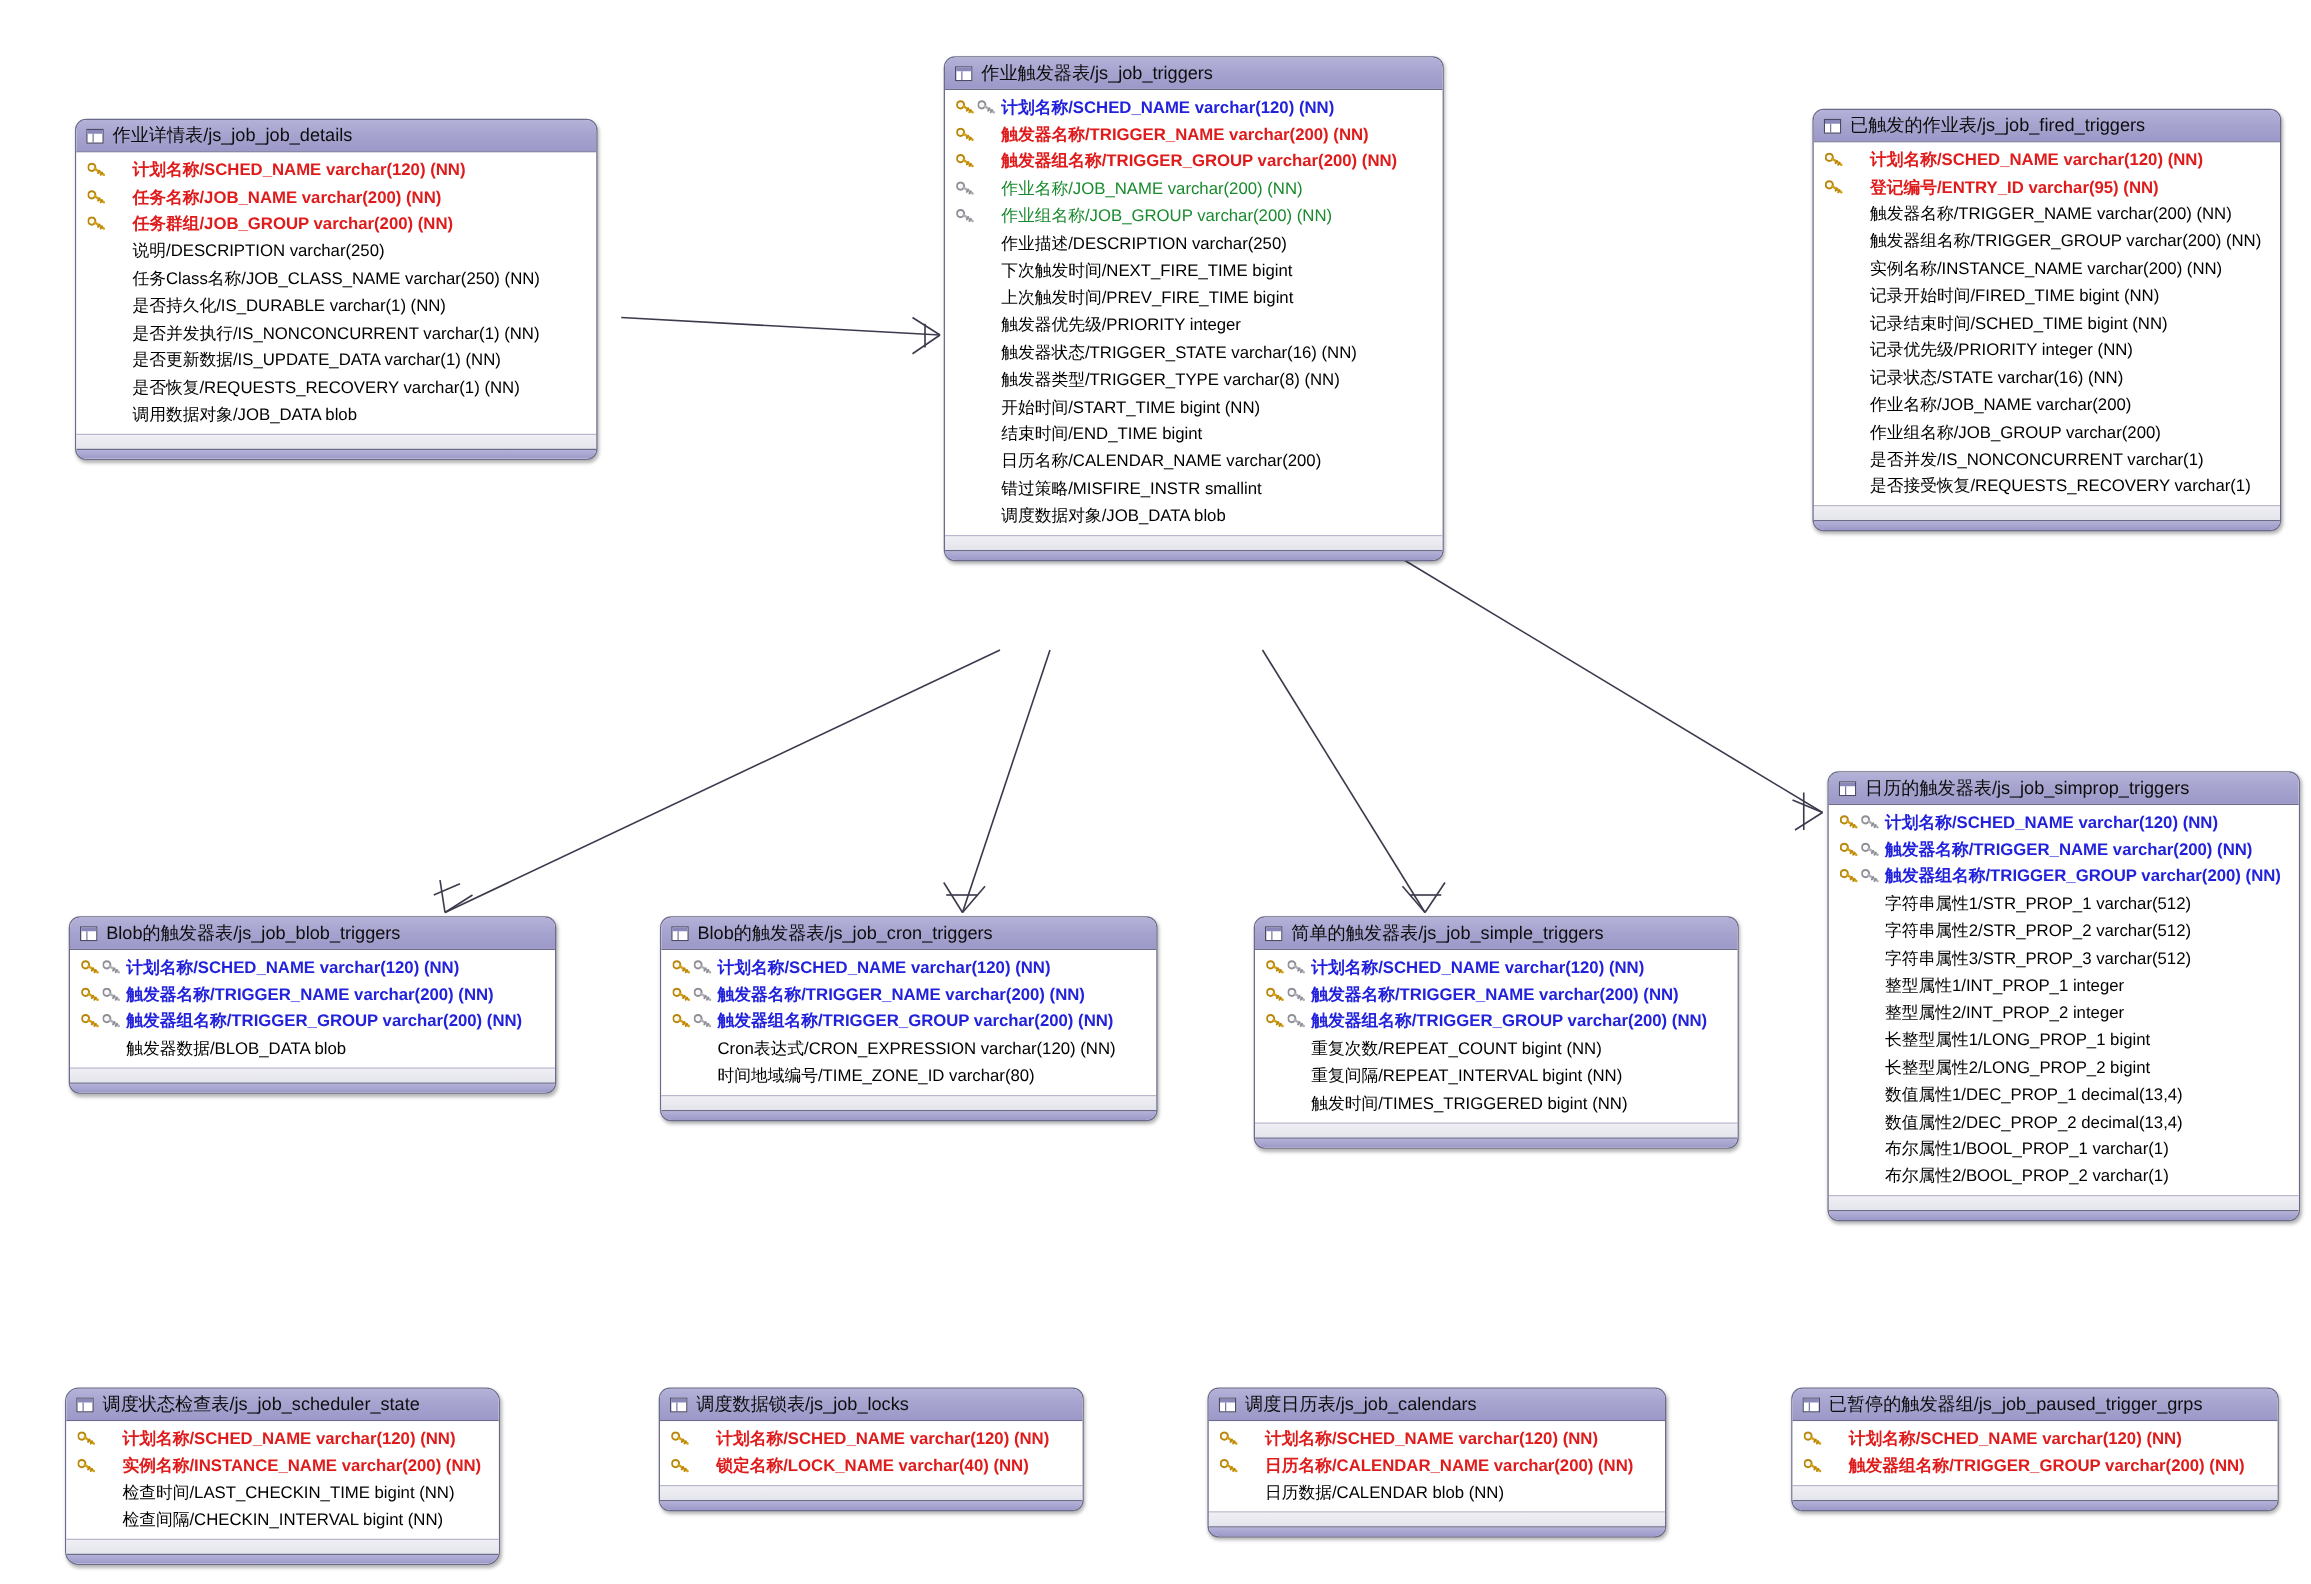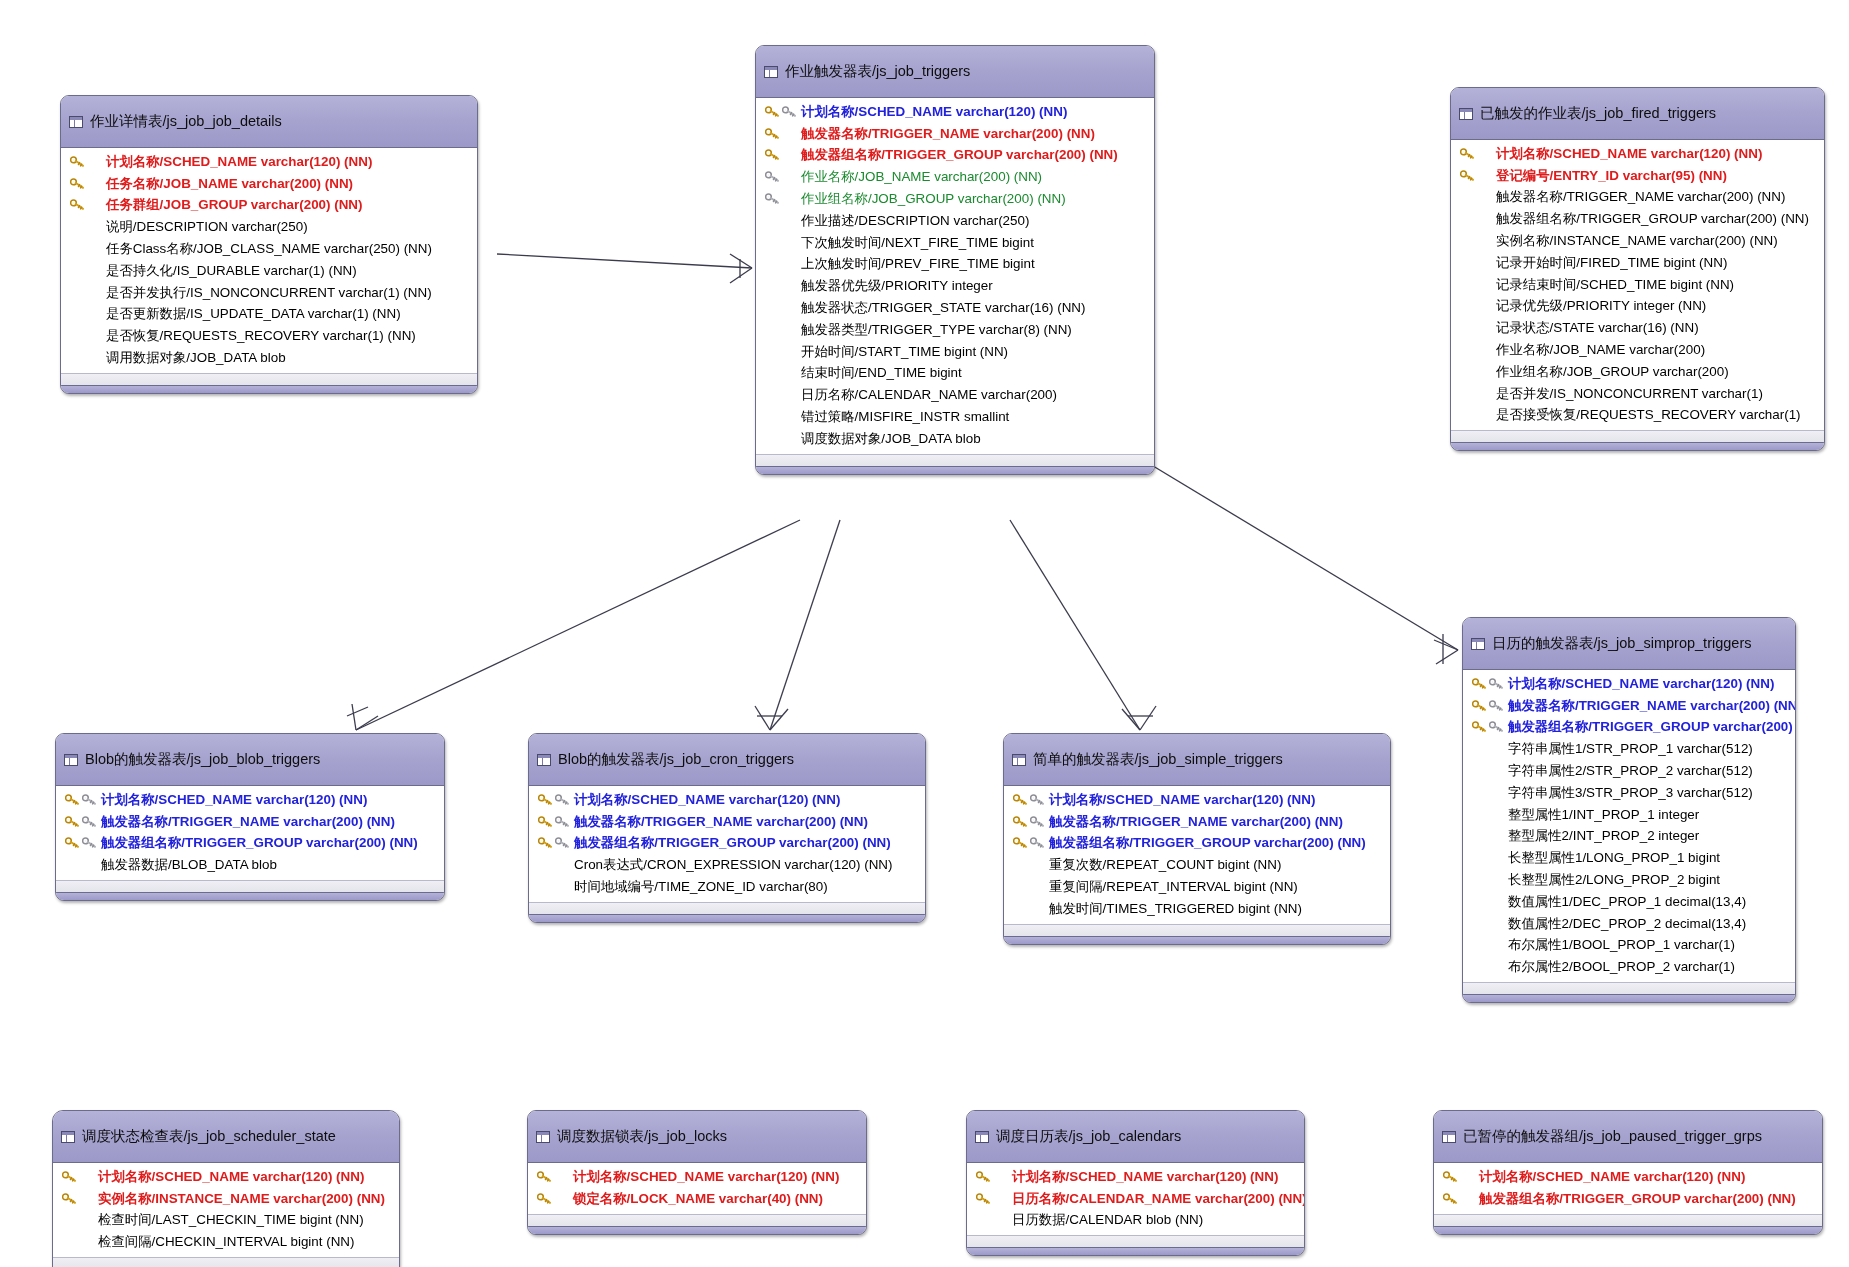--- a/index.html
+++ b/index.html
@@ -33,21 +33,21 @@
     box-shadow: 1px 2px 3px rgba(0,0,0,0.30);
     overflow: hidden;
     box-sizing: border-box;
   }
   .entity-header {
     background: linear-gradient(to bottom, #b4b2d8 0%, #a6a3cf 48%, #9c99c9 100%);
     border-bottom: 1px solid #6b6b8c;
     height: 25px;
     display: flex;
     align-items: center;
-    padding: 13px 8px;
+    padding: 0 8px;
     font-size: 14.5px;
     color: #111111;
     white-space: nowrap;
   }
   .entity-title {
     margin-left: 7px;
     font-size: 14.5px;
     color: #0d0d0d;
   }
   .tbl-icon {
@@ -462,21 +462,21 @@
         </div>
         <div class="field">
           <span class="keyslot"></span>
           <span class="keyslot"></span>
           <span class="field-label f-plain">是否接受恢复/REQUESTS_RECOVERY varchar(1)</span>
         </div>
       </div>
       <div class="entity-footer"></div>
       <div class="entity-footer2"></div>
     </div>
-    <div class="entity" style="left: 1462px; top: 617px; width: 334px;">
+    <div class="entity" style="left: 1462px; top: 617px; width: 378px;">
       <div class="entity-header">
         <span class="tbl-icon"></span>
         <span class="entity-title">日历的触发器表/js_job_simprop_triggers</span>
       </div>
       <div class="entity-body">
         <div class="field">
           <span class="keyslot">
             <span class="key"><svg viewBox="0 0 16 13" width="15" height="12">
                 <circle cx="3.6" cy="4.2" r="3.1" fill="none" stroke="#b8860b" stroke-width="1.7"></circle>
                 <circle cx="3.6" cy="4.2" r="1.0" fill="#fff6d0"></circle>
@@ -921,21 +921,21 @@
                 <path d="M12.5 8.7 L11.3 10.7" stroke="#b8860b" stroke-width="1.6" stroke-linecap="round"></path>
               </svg></span>
           </span>
           <span class="keyslot"></span>
           <span class="field-label f-pk">锁定名称/LOCK_NAME varchar(40) (NN)</span>
         </div>
       </div>
       <div class="entity-footer"></div>
       <div class="entity-footer2"></div>
     </div>
-    <div class="entity" style="left: 966px; top: 1110px; width: 339px;">
+    <div class="entity" style="left: 966px; top: 1110px; width: 367px;">
       <div class="entity-header">
         <span class="tbl-icon"></span>
         <span class="entity-title">调度日历表/js_job_calendars</span>
       </div>
       <div class="entity-body">
         <div class="field">
           <span class="keyslot">
             <span class="key"><svg viewBox="0 0 16 13" width="15" height="12">
                 <circle cx="3.6" cy="4.2" r="3.1" fill="none" stroke="#b8860b" stroke-width="1.7"></circle>
                 <circle cx="3.6" cy="4.2" r="1.0" fill="#fff6d0"></circle>

